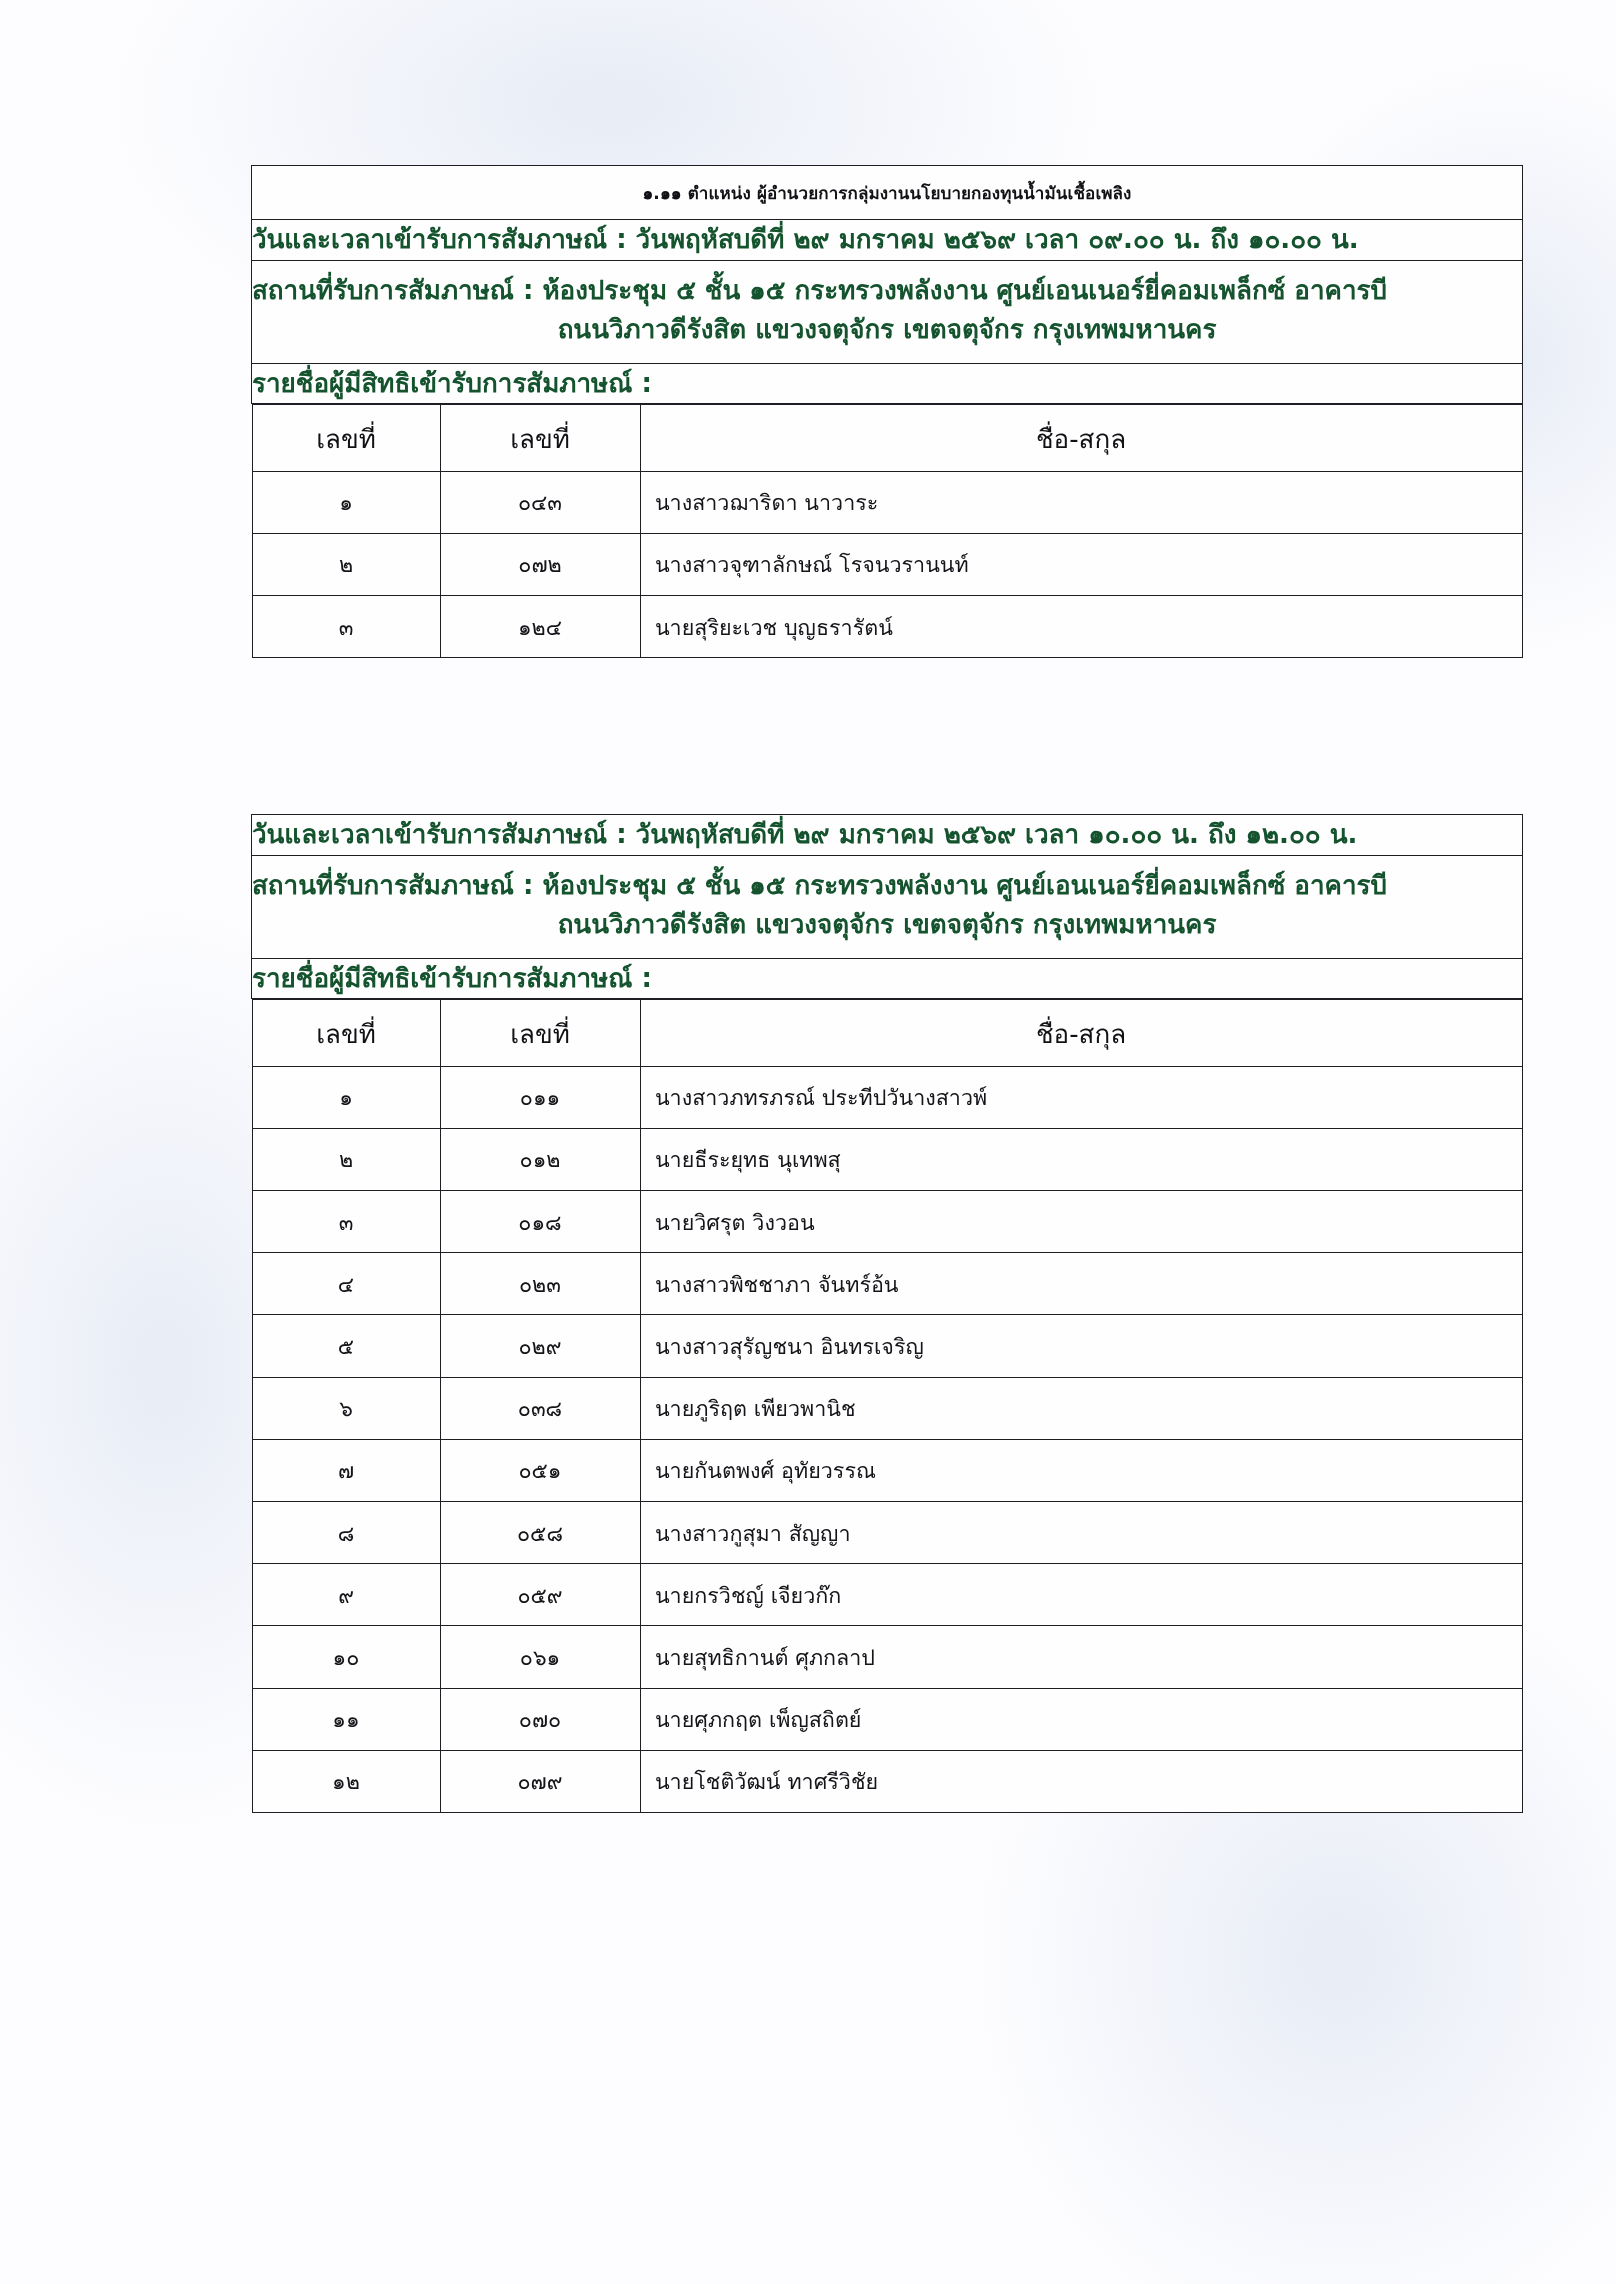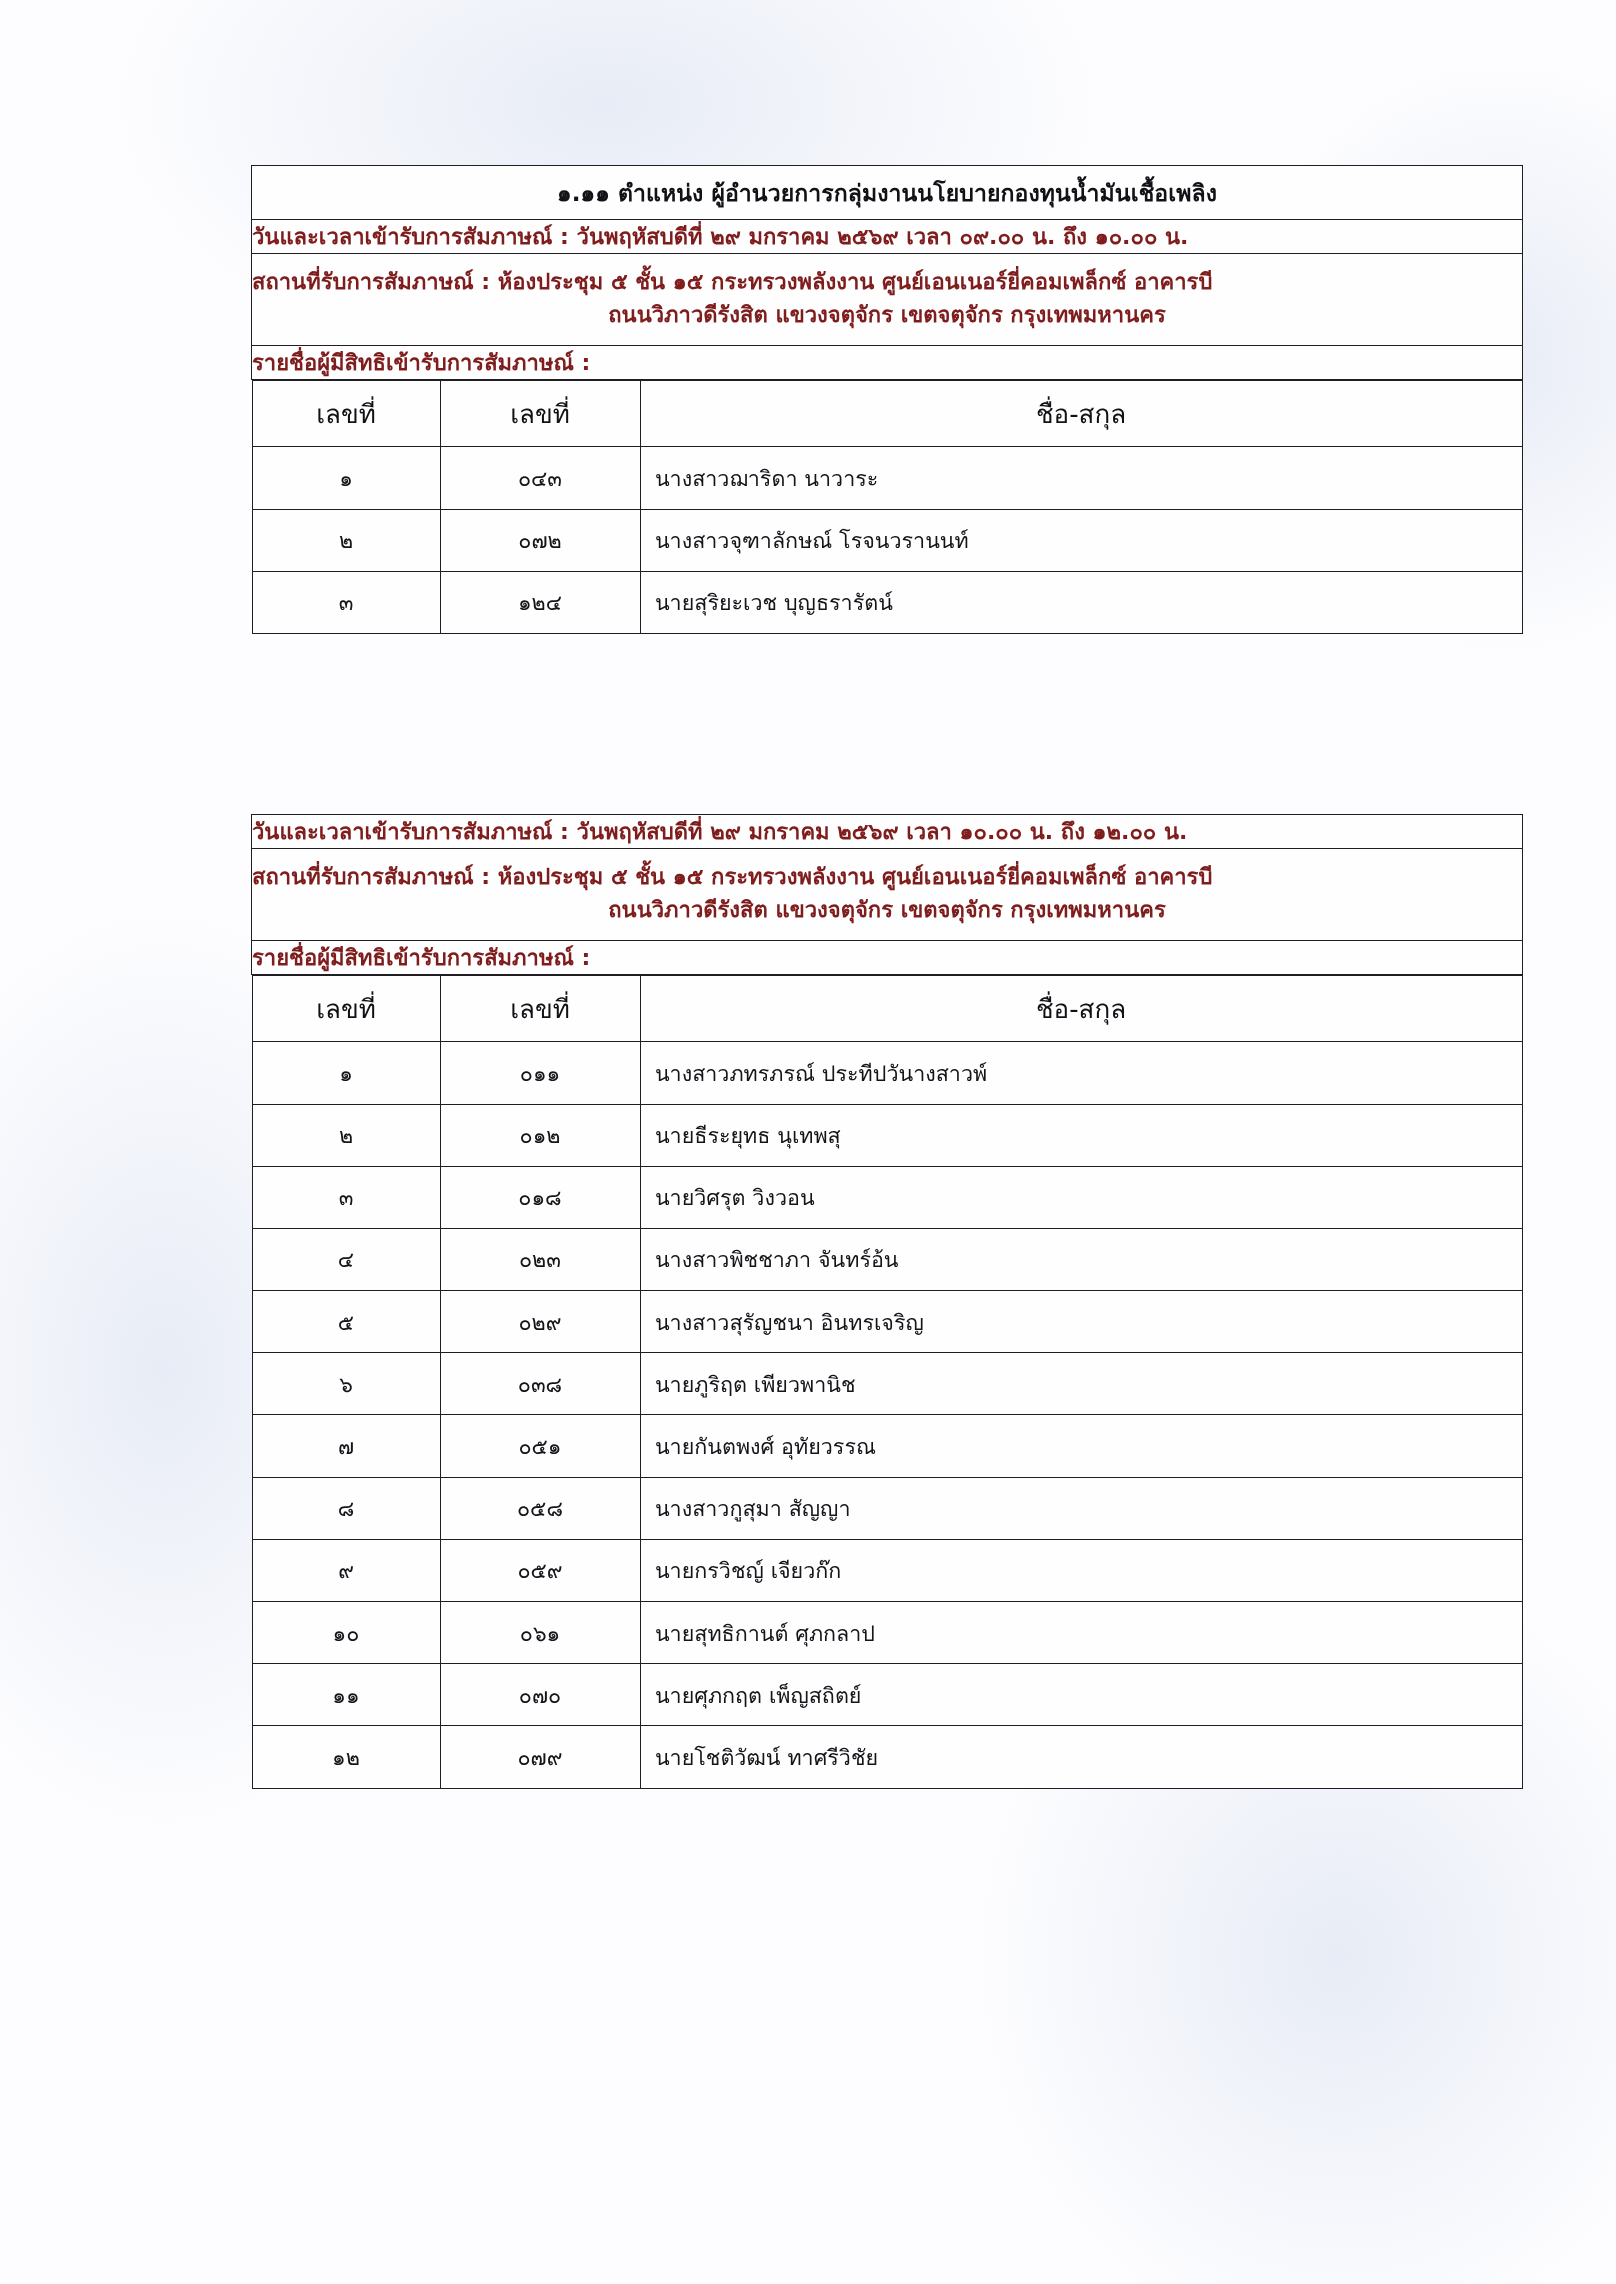--- a/index.html
+++ b/index.html
@@ -48,32 +48,32 @@
   .doc-table td {
     border: 1.3px solid #1e1e23;
     padding: 0;
     vertical-align: middle;
     background: #fefeff;
   }
 
   
   .cell-title {
     text-align: center;
-    font-size: 23px;
+    font-size: 17px;
     font-weight: bold;
     color: #111116;
     height: 53px;
     padding: 3.9px 9px;
     letter-spacing: 0.1px;
   }
   .cell-line {
     text-align: left;
-    font-size: 22px;
+    font-size: 26px;
     font-weight: bold;
-    color: #7f1d1d;
+    color: #14532d;
     padding: 9px 10.4px 10.4px 10.4px;
     line-height: 1.52;
   }
   .cell-line.two-line {
     padding-top: 10.4px;
     padding-bottom: 13px;
   }
   .cell-line .l2 { display: block; text-align: center; }
 
   

